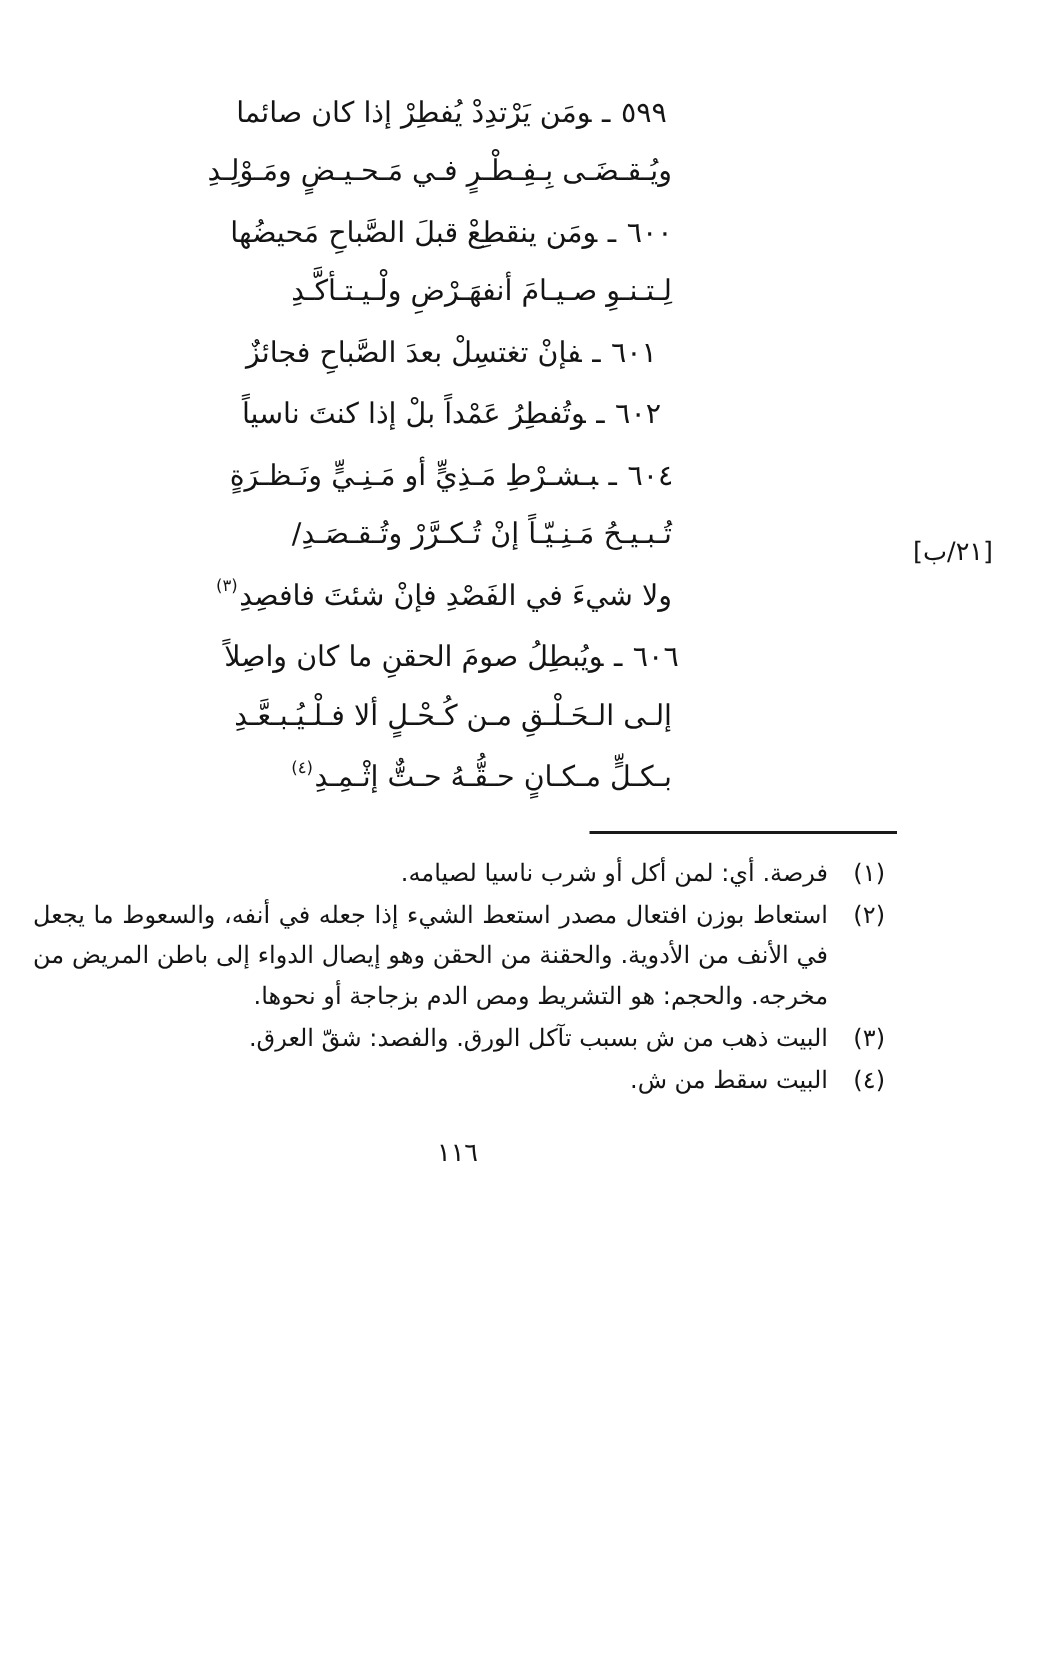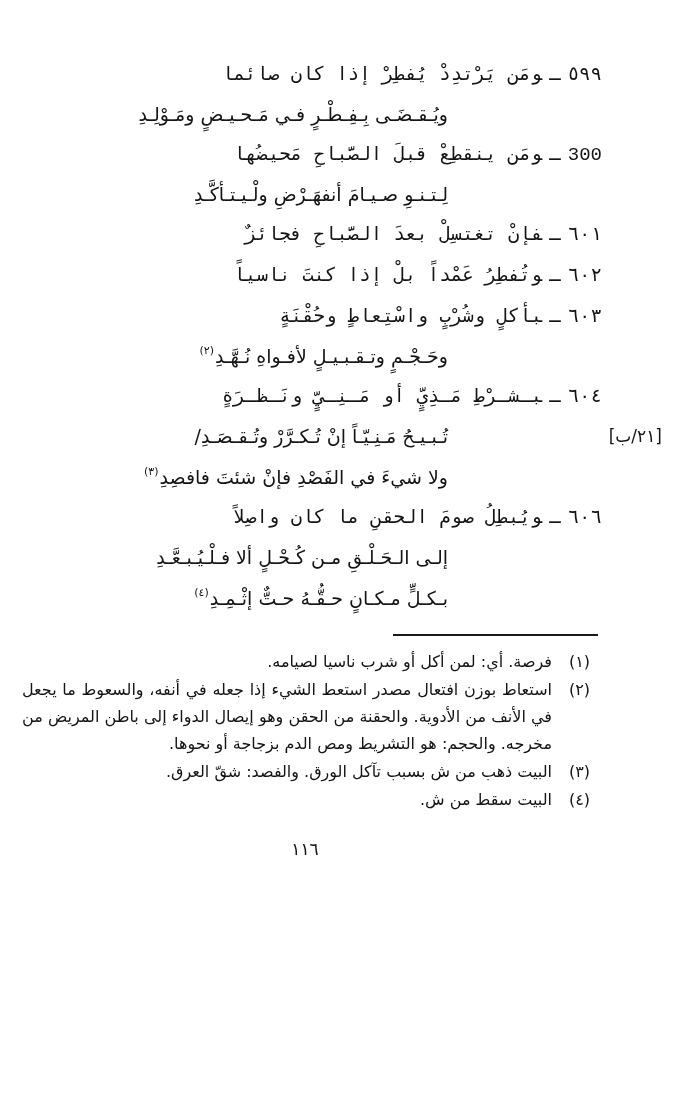--- a/index.html
+++ b/index.html
@@ -16,23 +16,22 @@
   .verses {
     padding-top: 56px;
   }
   .line {
     line-height: 39px;
     font-size: 19px;
     white-space: nowrap;
   }
   .verse { margin-bottom: 2px; }
   .h1 {
-    text-align: right;
+    text-align: center;
     padding-right: 96px;
-    font-family: Liberation Mono, monospace;
   }
   .h2 {
     position: relative;
     text-align: right;
     padding-right: 250px;
     margin-left: 24px;
   }
   .vnum { letter-spacing: 1px; }
   .vdash { margin: 0 7px; }
   sup.fnref {
@@ -46,21 +45,21 @@
     top: 0;
     left: auto;
     right: auto;
     inset-inline-start: auto;
     inset-inline-end: 600px; 
   }
   
   .h2 .folio {
     position: absolute;
     right: 36px;
-    top: 0;
+    top: 12px;
     font-size: 17px;
     text-align: center;
   }
   .fn-separator {
     width: 205px;
     height: 2px;
     background: #1a1a1a;
     margin: 16px 100px 12px auto;
   }
   .footnotes {
@@ -102,46 +101,40 @@
       <div class="line h1">
         <span class="vnum">٥٩٩</span><span class="vdash">ـ</span><span>ومَن يَرْتدِدْ يُفطِرْ إذا كان صائما</span>
       </div>
       <div class="line h2">
         <span>ويُـقـضَـى بِـفِـطْـرٍ فـي مَـحـيـضٍ ومَـوْلِـدِ</span><sup class="fnref"></sup><span></span>
       </div>
     </div>
 
     <div class="verse">
       <div class="line h1">
-        <span class="vnum">300</span><span class="vdash">ـ</span><span>ومَن ينقطِعْ قبلَ الصَّباحِ مَحيضُها</span>
+        <span class="vnum">٦٠٠</span><span class="vdash">ـ</span><span>ومَن ينقطِعْ قبلَ الصَّباحِ مَحيضُها</span>
       </div>
       <div class="line h2">
         <span>لِـتـنـوِ صـيـامَ أنفهَـرْضِ ولْـيـتـأكَّـدِ</span><sup class="fnref"></sup><span></span>
       </div>
     </div>
 
     <div class="verse">
       <div class="line h1">
         <span class="vnum">٦٠١</span><span class="vdash">ـ</span><span>فإنْ تغتسِلْ بعدَ الصَّباحِ فجائزٌ</span>
       </div>
     </div>
 
     <div class="verse">
       <div class="line h1">
         <span class="vnum">٦٠٢</span><span class="vdash">ـ</span><span>وتُفطِرُ عَمْداً بلْ إذا كنتَ ناسياً</span>
       </div>
     </div>
 
     <div class="verse">
-      <div class="line h1">
-        <span class="vnum">٦٠٣</span><span class="vdash">ـ</span><span>بأكلٍ وشُرْبٍ واسْتِعاطٍ وحُقْنَةٍ</span>
-      </div>
-      <div class="line h2">
-        <span>وحَـجْـمٍ وتـقـبـيـلٍ لأفـواهِ نُـهَّـدِ</span><sup class="fnref">(٢)</sup><span></span>
-      </div>
     </div>
 
     <div class="verse">
       <div class="line h1">
         <span class="vnum">٦٠٤</span><span class="vdash">ـ</span><span>بـشـرْطِ مَـذِيٍّ أو مَـنِـيٍّ ونَـظـرَةٍ</span>
       </div>
       <div class="line h2">
         <span>تُـبـيـحُ مَـنِـيّـاً إنْ تُـكـرَّرْ وتُـقـصَـدِ/</span><sup class="fnref"></sup><span></span>
         <span class="folio">[٢١/ب]</span>
       </div>

